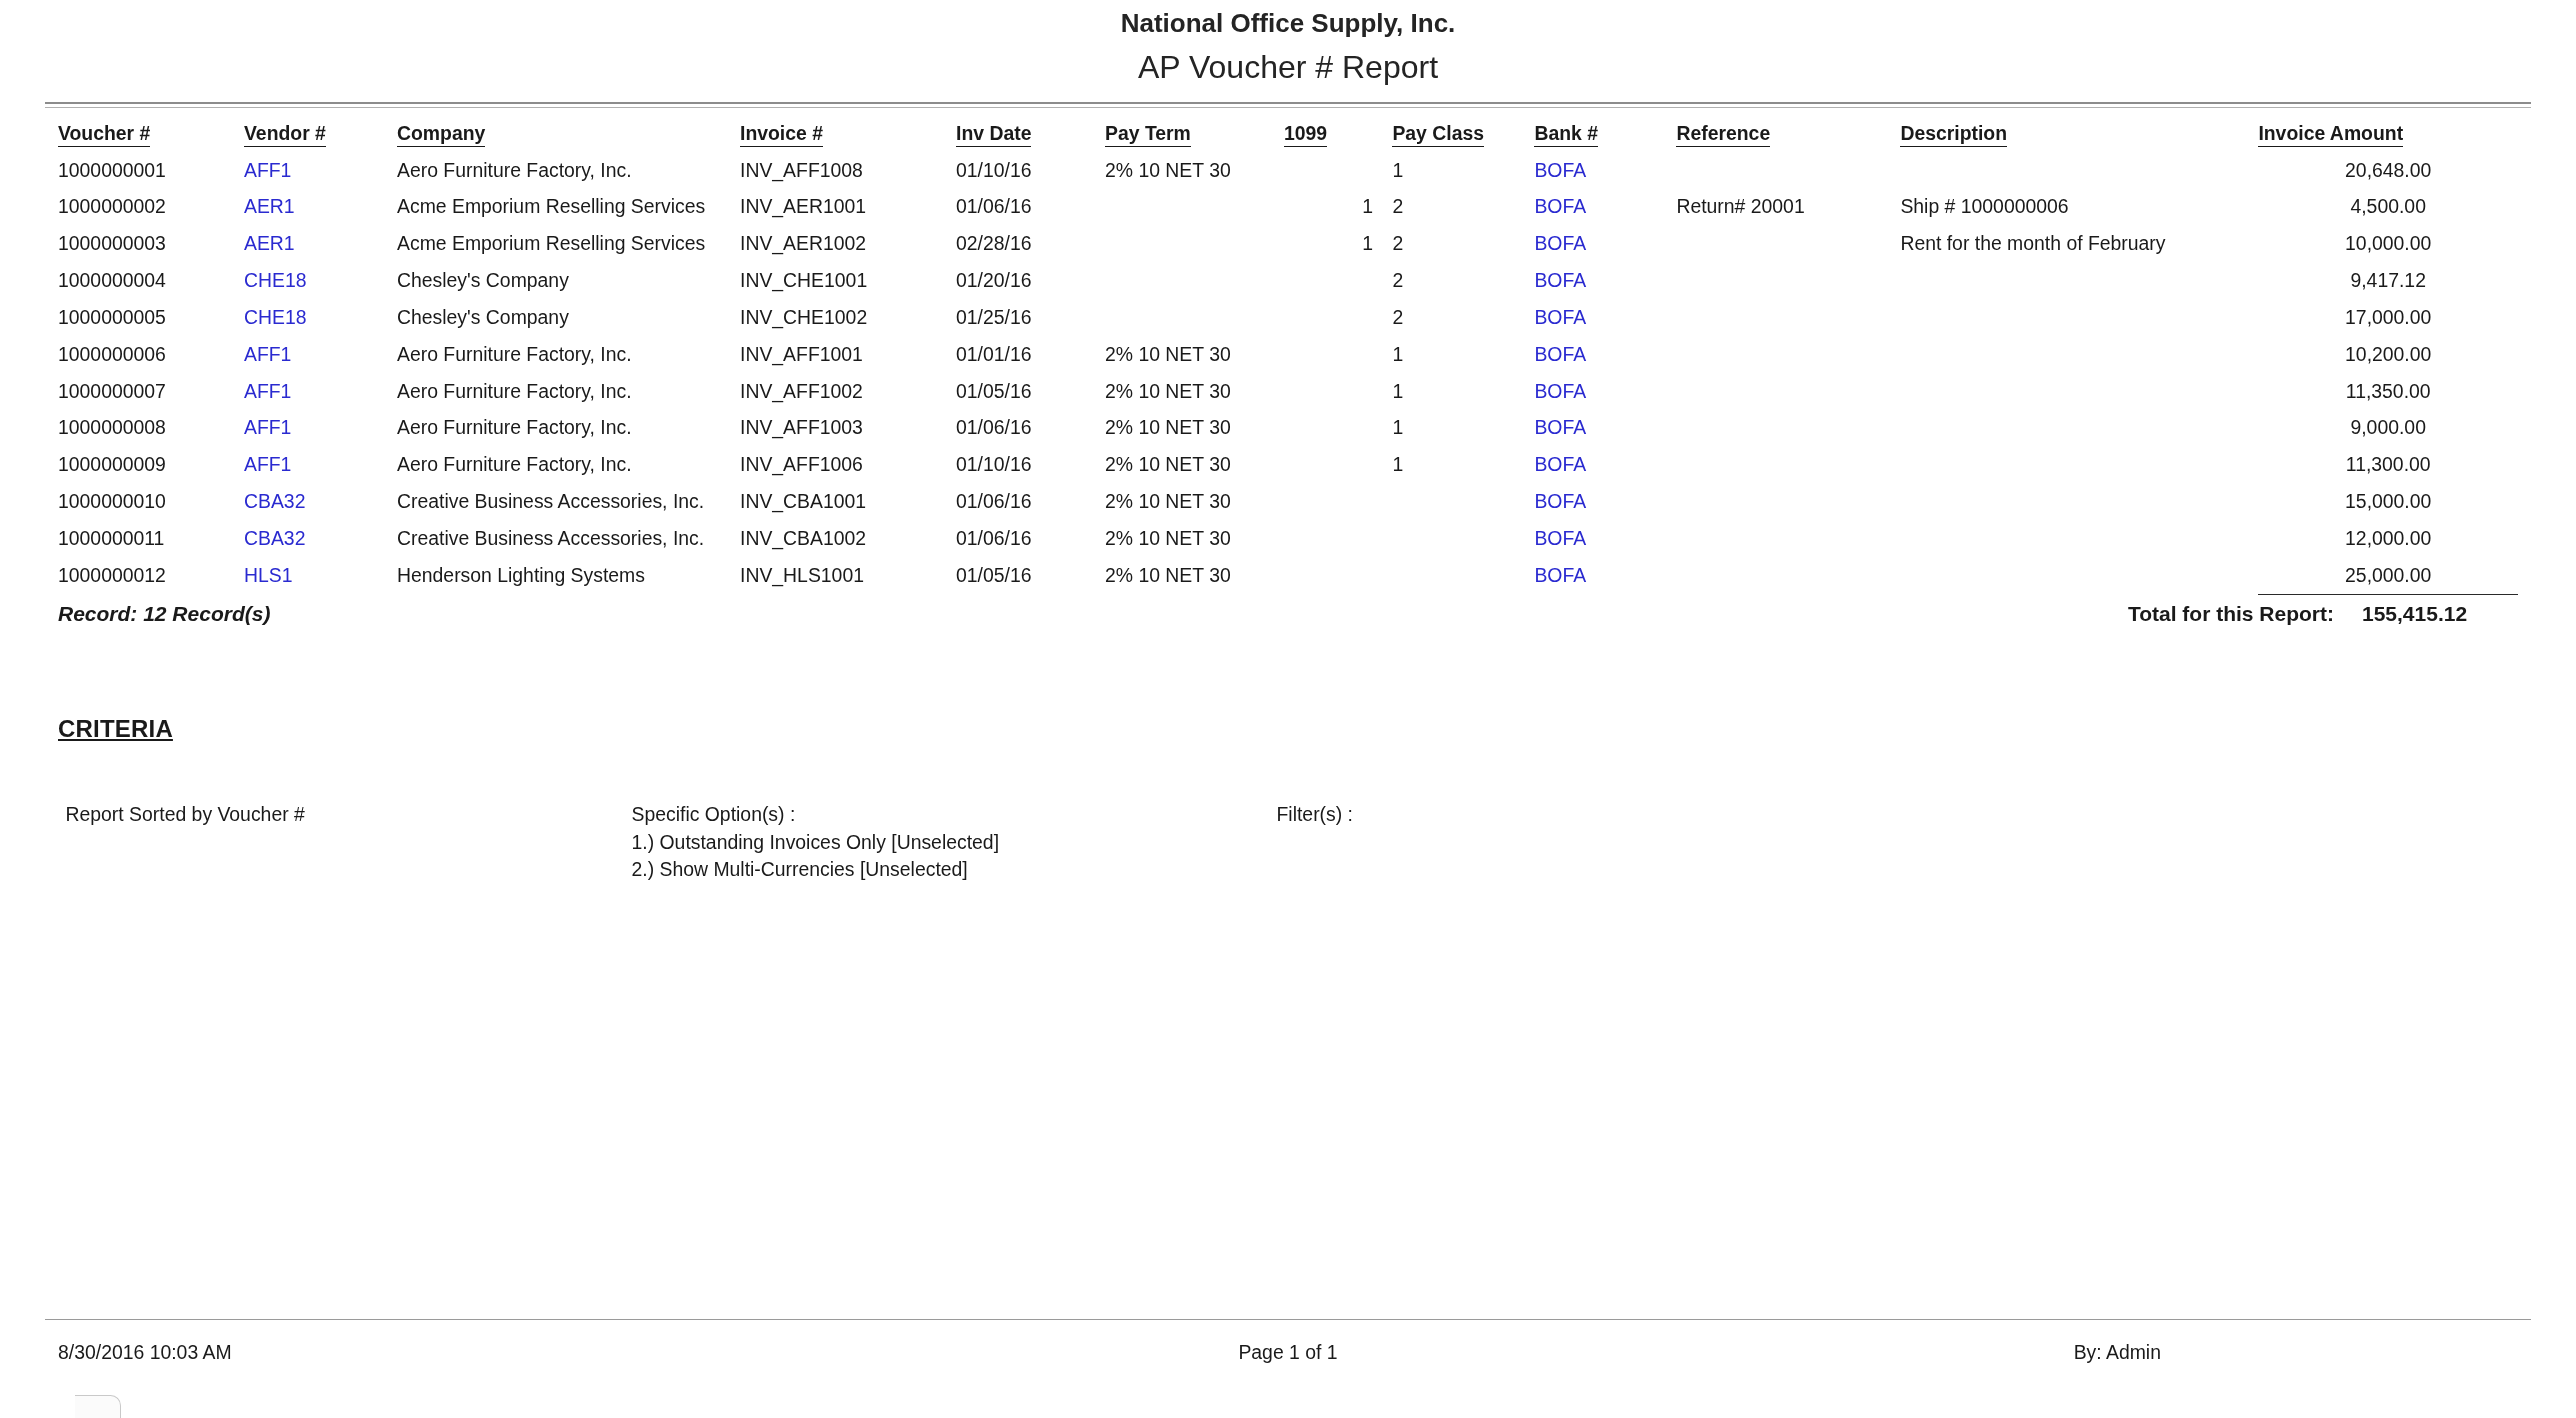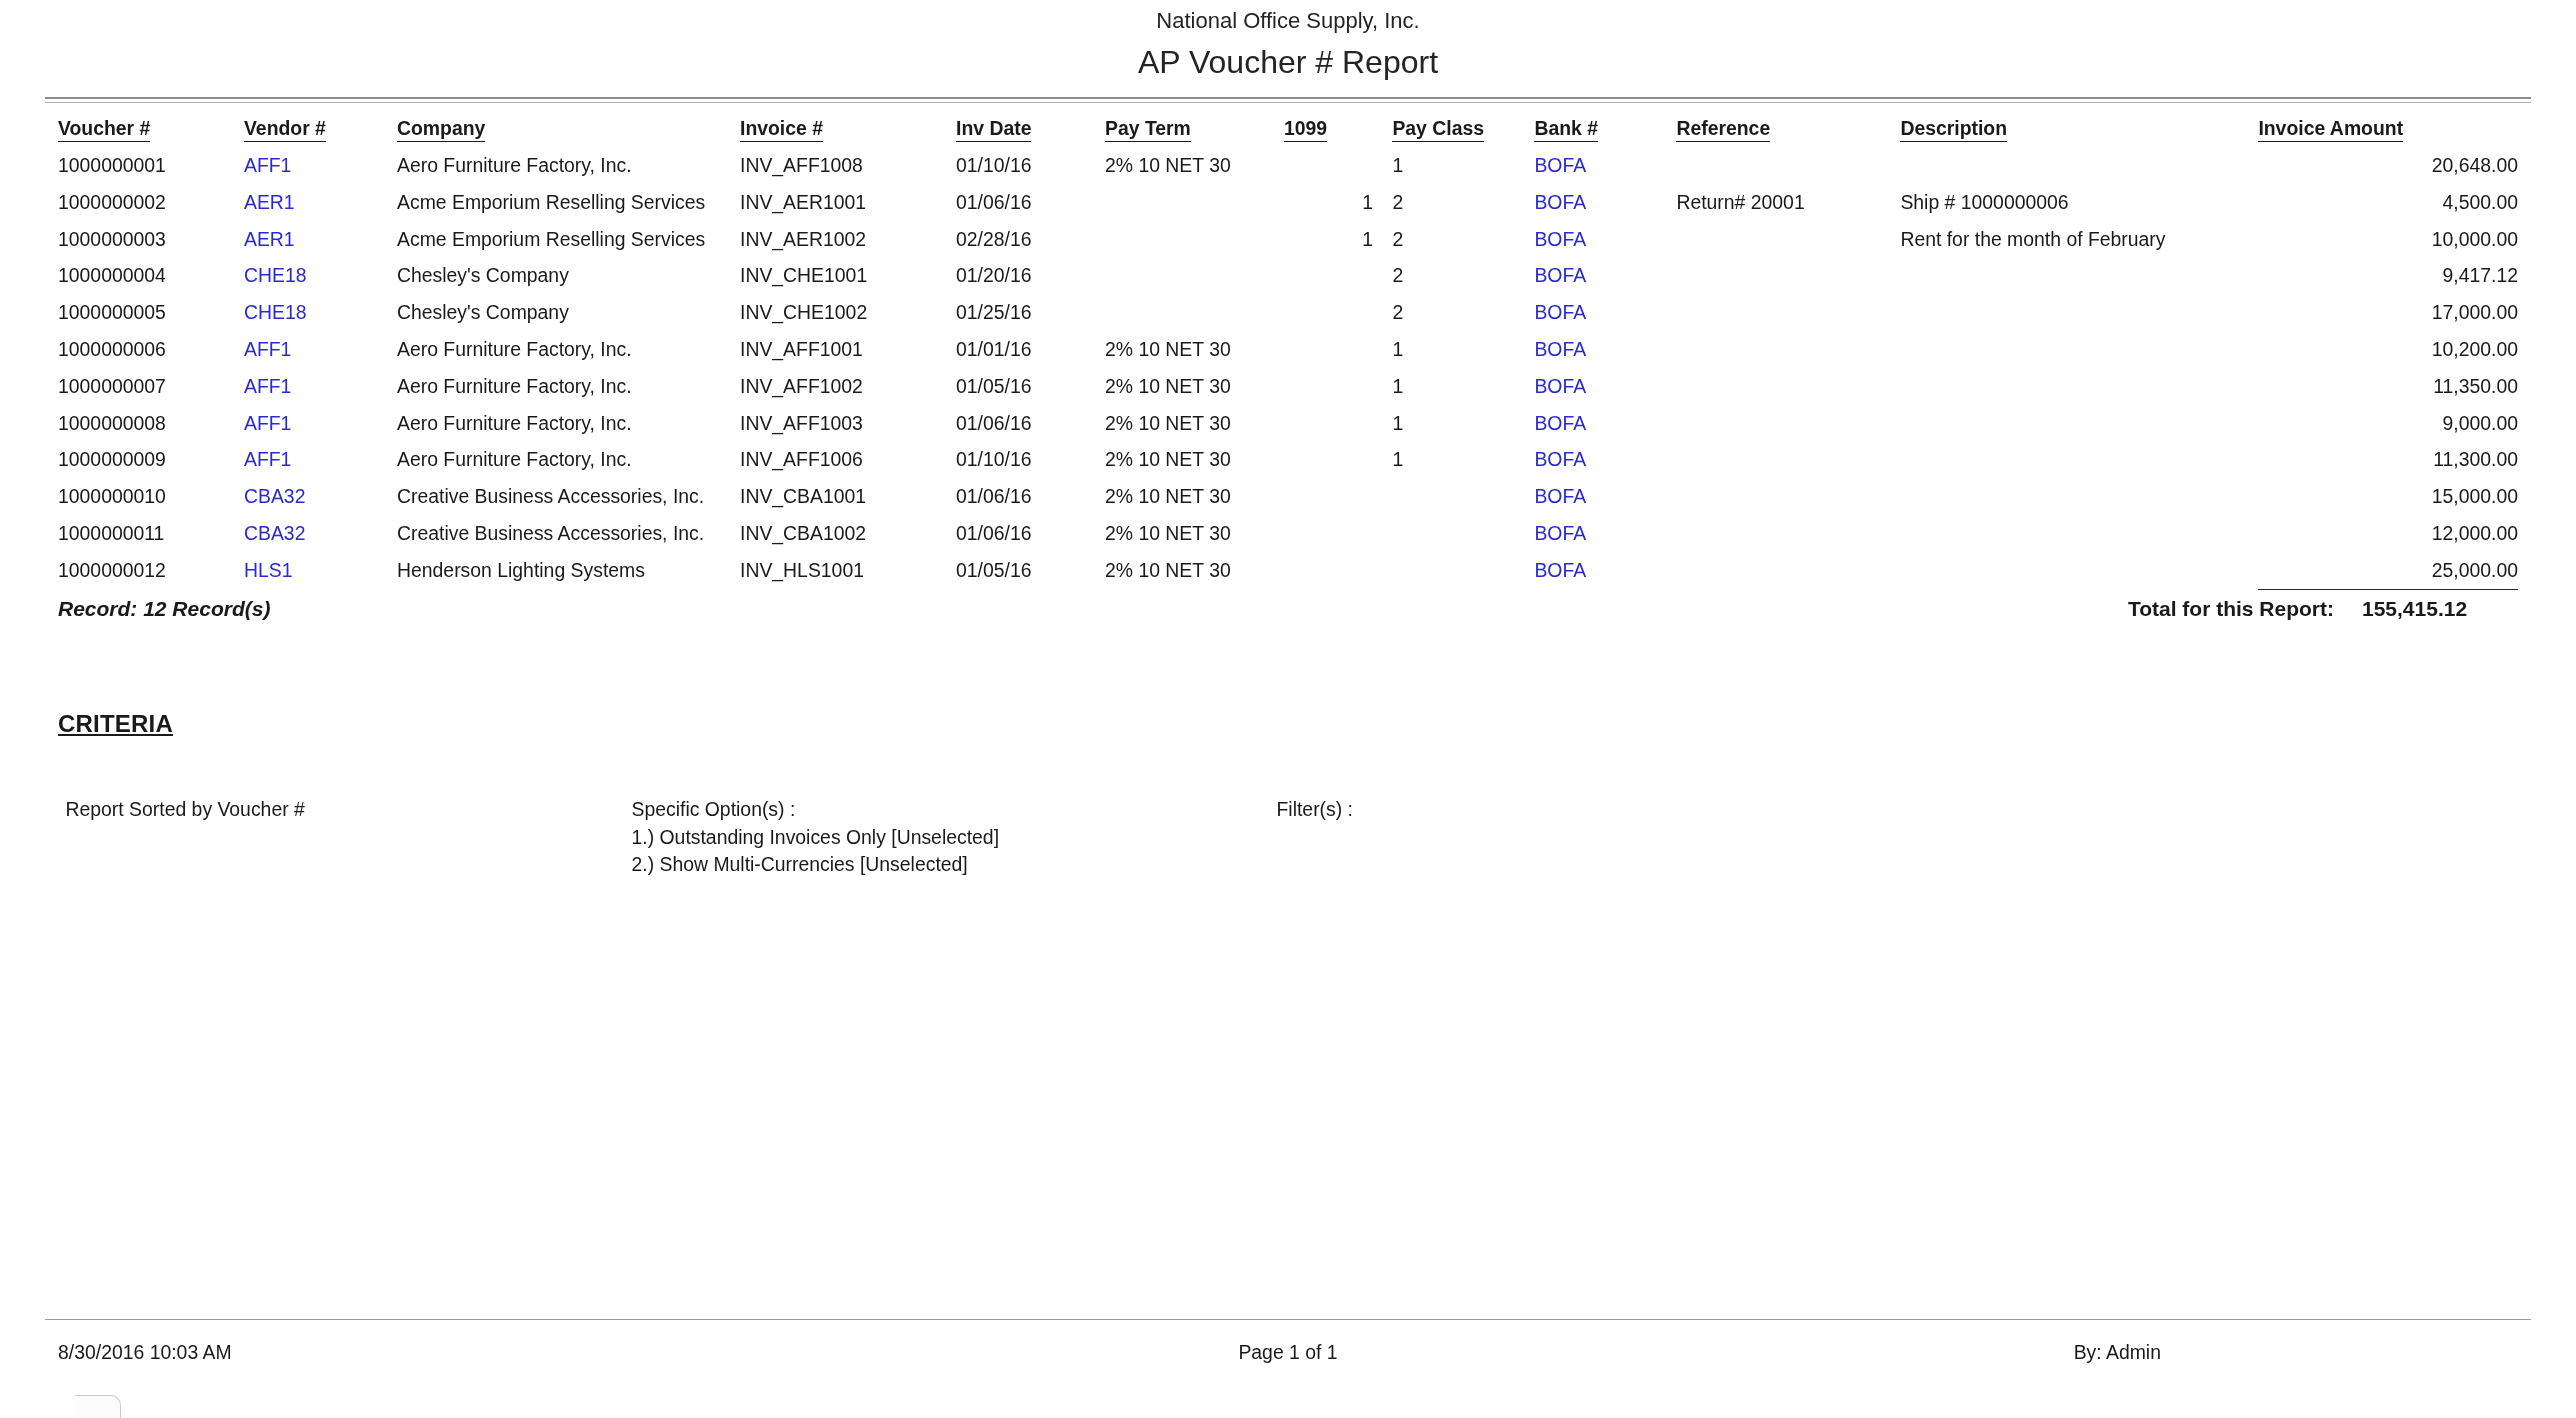--- a/index.html
+++ b/index.html
@@ -20,23 +20,24 @@
     height: 1418px;
     box-sizing: border-box;
     padding: 0;
   }
   
   .report-header {
     text-align: center;
     padding-top: 7.5px;
   }
   .company-name {
-    font-size: 22px;
+    font-size: 26px;
     color: #242424;
     line-height: 1.2;
+    font-weight: bold;
   }
   .report-title {
     font-size: 32px;
     color: #242424;
     margin-top: 10.4px;
     line-height: 1.15;
   }
   .rule-double {
     margin: 16.4px 45px 0 45px;
     border-top: 2.2px solid #8c8c8c;
@@ -82,21 +83,21 @@
   .c-ref     { width: 224px; }
   .c-desc    { width: 358px; }
   .c-amount  { text-align: right; }
   th.c-1099 .hdr, th.c-amount .hdr { }
   th.c-1099 { text-align: right; }
   th.c-amount { text-align: right; }
   .link {
     color: #2a2ad0;
   }
   .amount-cell {
-    text-align: right;
+    text-align: center;
     white-space: nowrap;
   }
   tr.last-row td.amount-cell {
     border-bottom: 1.5px solid #2a2a2a;
     padding-bottom: 6px;
   }
   
   .totals {
     margin: 7.5px 58px 0 58px;
     display: flex;

